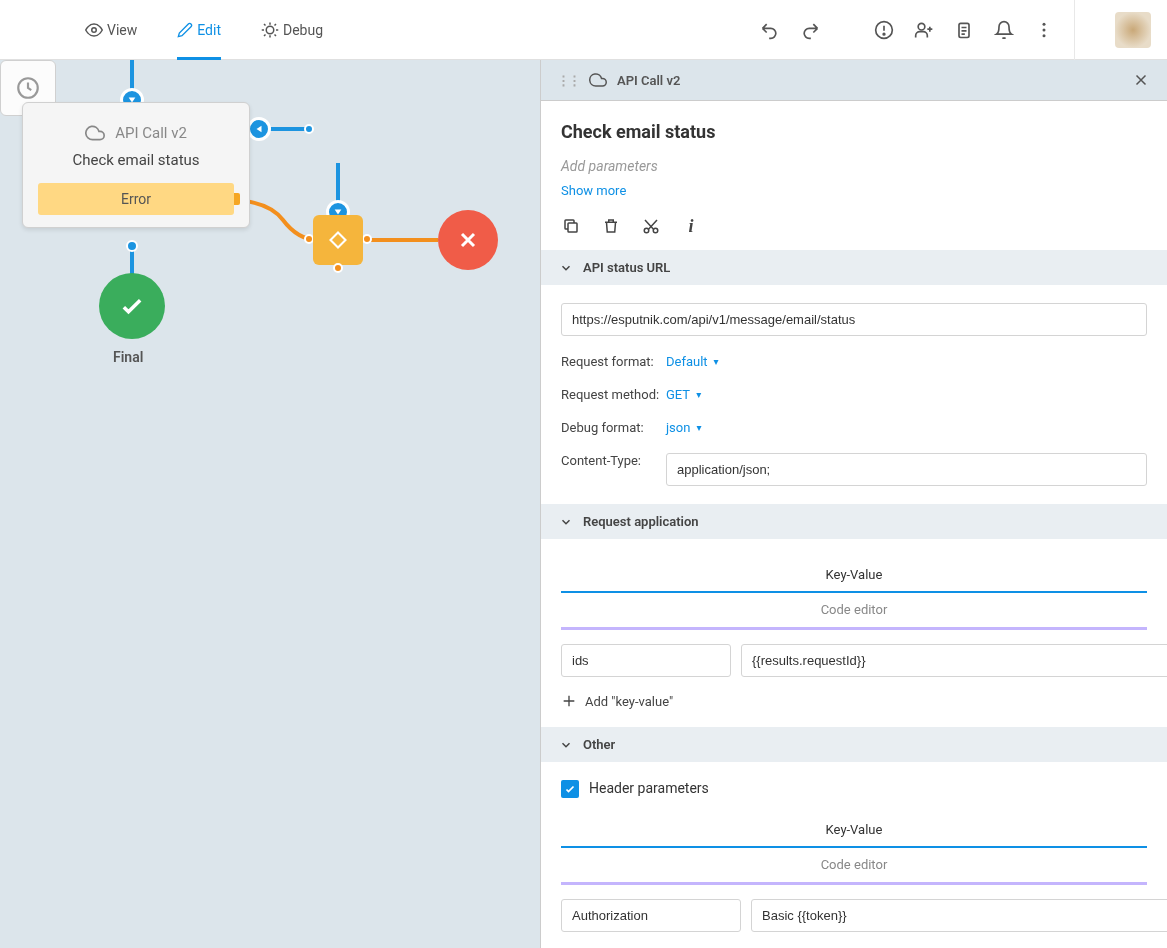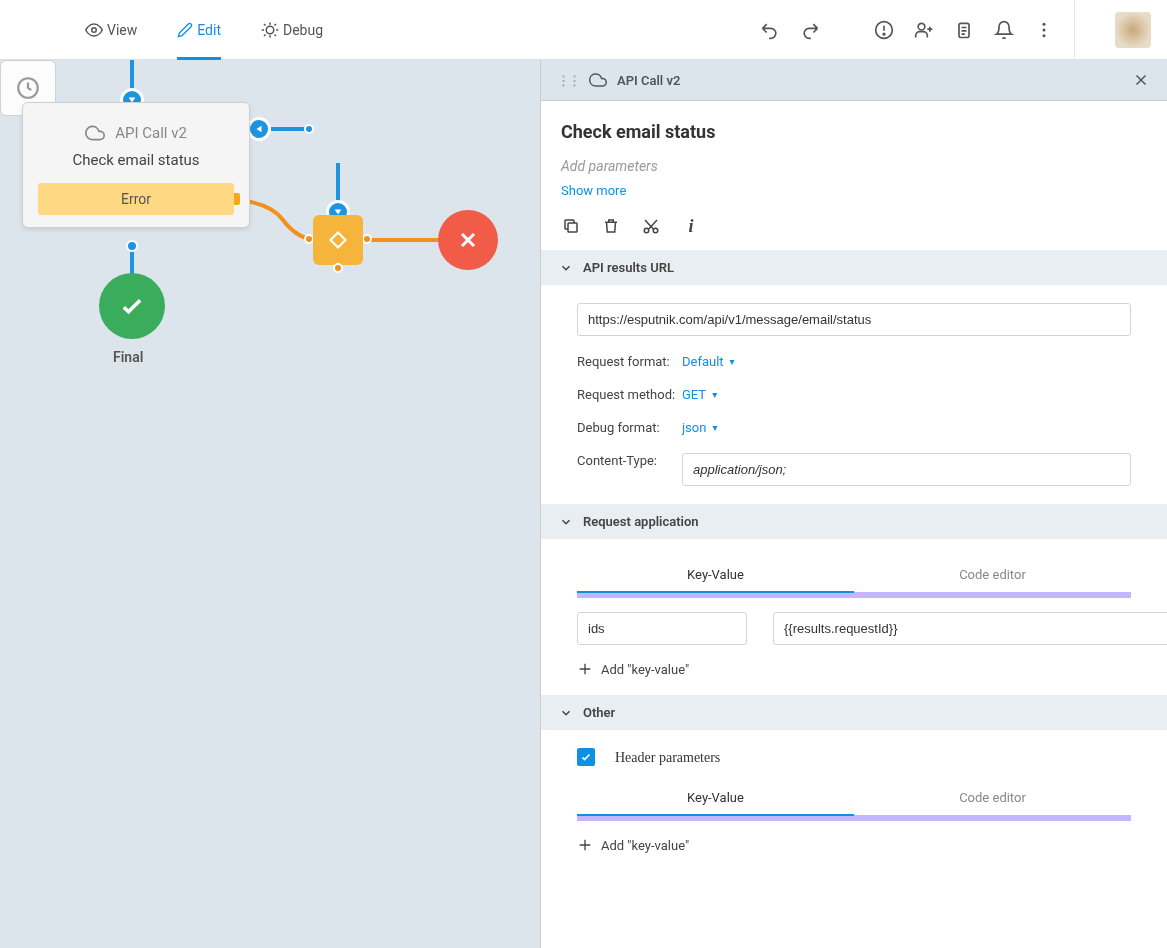--- a/index.html
+++ b/index.html
@@ -46,40 +46,40 @@
 .panel-header-left { display: flex; align-items: center; gap: 10px; color: #555; font-weight: 600; font-size: 13px; }
 .drag-handle { color: #aaa; letter-spacing: -2px; }
 .panel-body { padding: 20px 20px 14px; }
 .panel-title { font-size: 18px; font-weight: 700; color: #333; margin-bottom: 16px; }
 .desc-placeholder { color: #999; font-style: italic; font-size: 14px; margin-bottom: 8px; }
 .show-more { color: #0e90e5; font-size: 13px; cursor: pointer; margin-bottom: 18px; display: inline-block; }
 .panel-actions { display: flex; gap: 20px; align-items: center; }
 .panel-actions .icon-btn { color: #444; }
 
 .section-header { background: #e9eef2; padding: 10px 18px; display: flex; align-items: center; gap: 10px; color: #444; font-weight: 600; font-size: 13px; cursor: pointer; }
-.section-body { padding: 18px 36px; }
+.section-body { padding: 18px 20px; }
 
 .text-input { width: 100%; border: 1px solid #d4d4d4; border-radius: 3px; padding: 8px 10px; font-size: 13px; color: #333; }
 .form-row { display: flex; align-items: flex-start; margin-top: 18px; }
 .form-label { width: 105px; color: #444; font-size: 13px; }
 .form-value { color: #0e90e5; font-size: 13px; display: flex; align-items: center; gap: 6px; cursor: pointer; }
 .form-value .chev { font-size: 10px; }
 
-.tab-row { display: flex; border-bottom: 6px solid #c4b5fd; }
+.tab-row { display: flex; border-bottom: 3px solid #c4b5fd; flex-direction: column; }
 .sub-tab { flex: 1; text-align: center; padding: 10px 0; font-size: 13px; color: #888; cursor: pointer; position: relative; }
 .sub-tab.active { color: #333; }
 .sub-tab.active::after { content: ""; position: absolute; bottom: -1px; left: 0; right: 0; height: 2px; background: #0e90e5; }
 
-.kv-row { display: flex; gap: 26px; margin-top: 14px; align-items: center; }
+.kv-row { display: flex; gap: 10px; margin-top: 14px; align-items: center; }
 .kv-row .text-input { flex: 0 0 auto; }
 .kv-key { width: 170px; }
 .kv-val { flex: 1; }
 .add-kv { display: flex; align-items: center; gap: 8px; margin-top: 16px; color: #444; font-size: 13px; cursor: pointer; }
 
-.checkbox-row { display: flex; align-items: flex-end; gap: 20px; margin-bottom: 14px; font-family: Liberation Serif, serif; }
+.checkbox-row { display: flex; align-items: flex-start; gap: 10px; margin-bottom: 14px; }
 .checkbox { width: 18px; height: 18px; background: #0e90e5; border-radius: 2px; display: flex; align-items: center; justify-content: center; color: #fff; }
 
 svg { display: block; }
 </style>
 </head>
 <body>
 
 <div class="topbar">
   <div class="tabs">
     <div class="tab">
@@ -279,21 +279,21 @@
         <span class="icon-btn" style="font-family: serif; font-style: italic; font-size:18px; font-weight:bold;">i</span>
       </div>
     </div>
 
     <div class="section-header">
       <span>
         <svg width="14" height="14" viewBox="0 0 24 24" fill="none" stroke="currentColor" stroke-width="2.5">
             <path d="M6 9l6 6 6-6"></path>
           </svg>
       </span>
-      <span>API results URL</span>
+      <span>API status URL</span>
     </div>
     <div class="section-body">
       <input class="text-input" value="https://esputnik.com/api/v1/message/email/status" style="">
       <div class="form-row">
         <div class="form-label">Request format:</div>
         <div class="form-value">
           <span>Default</span>
           <span class="chev">▾</span>
         </div>
       </div>
@@ -306,21 +306,21 @@
       </div>
       <div class="form-row">
         <div class="form-label">Debug format:</div>
         <div class="form-value">
           <span>json</span>
           <span class="chev">▾</span>
         </div>
       </div>
       <div class="form-row">
         <div class="form-label">Content-Type:</div>
-        <input class="text-input" style="flex: 1 1 0%; font-style: italic;" value="application/json;">
+        <input class="text-input" style="flex: 1 1 0%;" value="application/json;">
       </div>
     </div>
 
     <div class="section-header">
       <span>
         <svg width="14" height="14" viewBox="0 0 24 24" fill="none" stroke="currentColor" stroke-width="2.5">
             <path d="M6 9l6 6 6-6"></path>
           </svg>
       </span>
       <span>Request application</span>
@@ -357,20 +357,25 @@
           <svg width="12" height="12" viewBox="0 0 24 24" fill="none" stroke="#fff" stroke-width="3.5">
               <path d="M5 13l4 4L19 7"></path>
             </svg>
         </div>
         <span>Header parameters</span>
       </div>
       <div class="tab-row">
         <div class="sub-tab active">Key-Value</div>
         <div class="sub-tab">Code editor</div>
       </div>
+      <div class="kv-row">
+        <input class="text-input kv-key" style="width: 180px;" value="Authorization">
+        <input class="text-input kv-val" value="Basic {{token}}" style="">
+
+      </div>
       <div class="add-kv">
         <svg width="16" height="16" viewBox="0 0 24 24" stroke="currentColor" stroke-width="2">
             <path d="M12 4v16M4 12h16"></path>
           </svg>
         <span>Add "key-value"</span>
       </div>
     </div>
   </div>
 </div>
 

